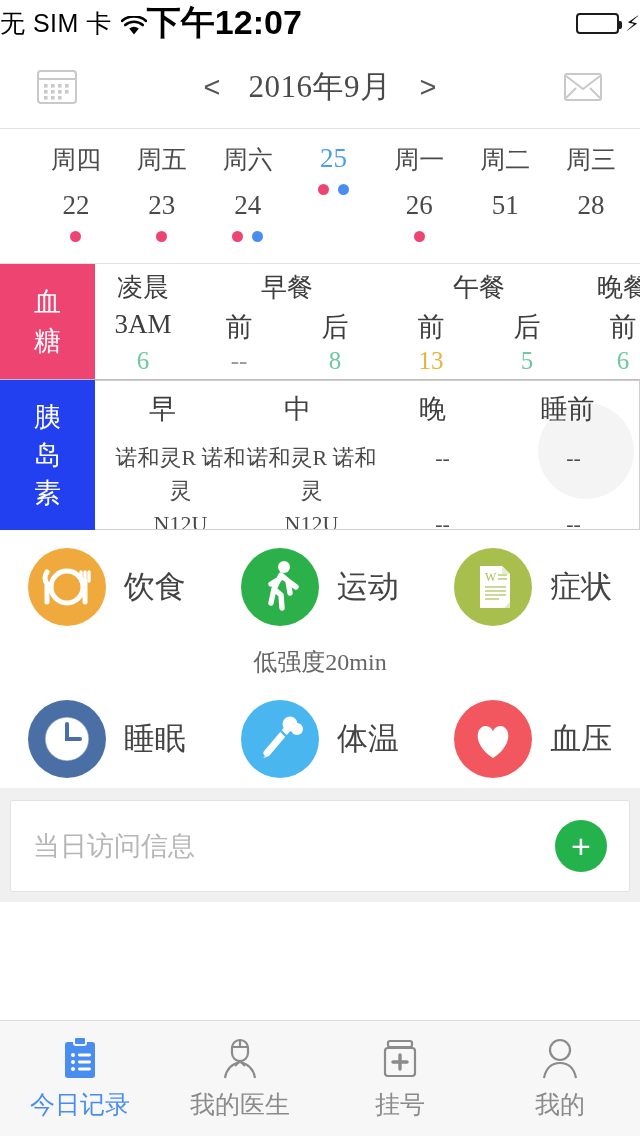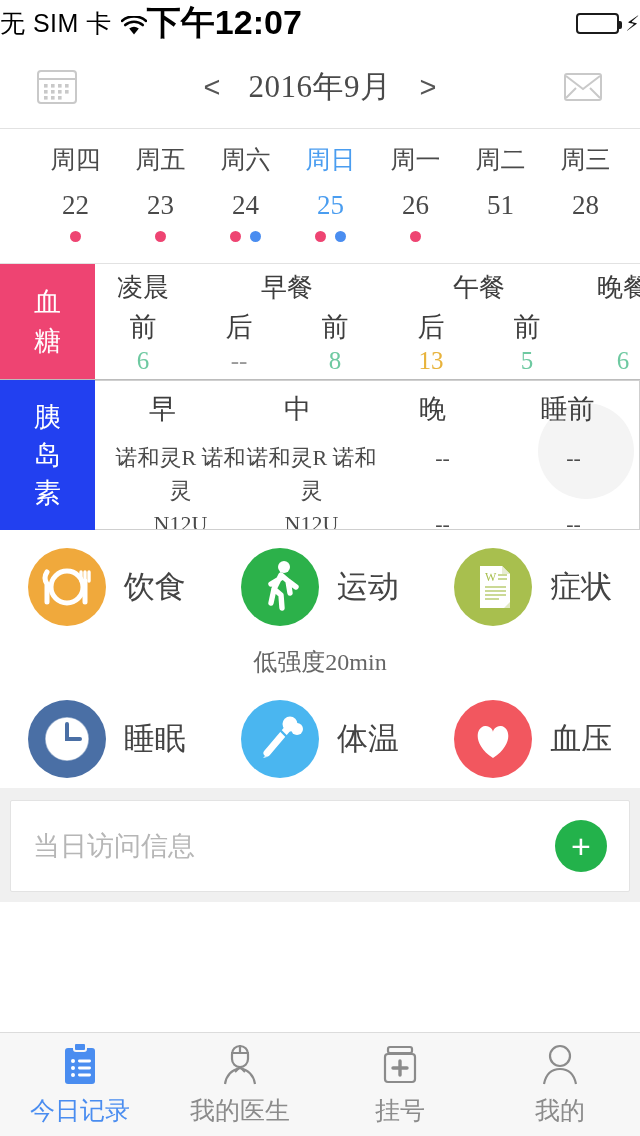--- a/index.html
+++ b/index.html
@@ -40,21 +40,21 @@
   .hdr-mid { flex: 1; display: flex; align-items: center; justify-content: center; gap: 22px; }
   .arrow { font-size: 29px; color: #565656; font-weight: 400; padding: 2px 6px; }
   .month-title {
     font-size: 31px; color: #4a4a4a; letter-spacing: 0.5px;
     font-family: Liberation Serif, serif;
   }
   .hdr-sep { height: 1px; background: #e2e2e2; margin: 0; }
 
   
   .weekstrip {
-    display: flex; background: #fff; padding: 14px 12px 18px 0; margin-left: 33px;
+    display: flex; background: #fff; padding: 14px 6px 18px 0; margin-left: 33px;
   }
   .day { flex: 1; text-align: center; }
   .day-name {
     font-size: 25px; color: #4a4a4a; margin-bottom: 14px;
     font-family: "Liberation Serif", "DejaVu Serif", serif;
   }
   .day .sel { color: #4a9df0; }
   .day-num {
     font-size: 27px; color: #4a4a4a;
     font-family: "Liberation Serif", "DejaVu Serif", serif;
@@ -153,21 +153,21 @@
   }
   .visit-input::placeholder { color: #b6b6b6; }
   .addbtn {
     width: 52px; height: 52px; border-radius: 50%; background: #23b24b;
     display: flex; align-items: center; justify-content: center; flex: none;
     color: #fff; font-size: 34px; line-height: 1; font-weight: 300;
   }
 
   
   .tabbar {
-    position: absolute; bottom: 0; left: 0; right: 0; height: 104px;
+    position: absolute; bottom: 0; left: 0; right: 0; height: 116px;
     background: #f7f7f7; border-top: 1px solid #dcdcdc; display: flex;
   }
   .tab { flex: 1; display: flex; flex-direction: column; align-items: center; justify-content: center; gap: 6px; }
   .tab-ico { height: 46px; display: flex; align-items: flex-end; }
   .tab-label {
     font-size: 25px; color: #8b8b8b;
     font-family: "Liberation Serif", "DejaVu Serif", serif;
   }
   .tab.active .tab-label { color: #4a8df0; }
 </style>
@@ -244,21 +244,20 @@
     </div>
     <div class="day">
       <div class="day-name">周六</div>
       <div class="day-num">24</div>
       <div class="dots">
         <span class="dot pink"></span>
         <span class="dot blue"></span>
       </div>
     </div>
     <div class="day">
-      <div class="day-name sel">周日</div>
       <div class="day-num numsel">25</div>
       <div class="dots">
         <span class="dot pink"></span>
         <span class="dot blue"></span>
       </div>
     </div>
     <div class="day">
       <div class="day-name">周一</div>
       <div class="day-num">26</div>
       <div class="dots">
@@ -289,20 +288,21 @@
     </div>
     <div class="sugar-body">
       <div class="sugar-grid">
         <div class="sg-meals" id="sg-meals">
             <div class="sg-meal" style="width: 96px;">凌晨</div>
             <div class="sg-meal" style="width: 192px;">早餐</div>
             <div class="sg-meal" style="width: 192px;">午餐</div>
             <div class="sg-meal" style="width: 96px;">晚餐</div>
           </div>
         <div class="sg-sub" id="sg-sub">
+            <div class="sg-cell" style="width: 96px;">3AM</div>
             <div class="sg-cell" style="width: 96px;">前</div>
             <div class="sg-cell" style="width: 96px;">后</div>
             <div class="sg-cell" style="width: 96px;">前</div>
             <div class="sg-cell" style="width: 96px;">后</div>
             <div class="sg-cell" style="width: 96px;">前</div>
           </div>
         <div class="sg-vals" id="sg-vals">
             <div class="sg-val v-normal" style="width: 96px;">6</div>
             <div class="sg-val v-none" style="width: 96px;">--</div>
             <div class="sg-val v-normal" style="width: 96px;">8</div>

